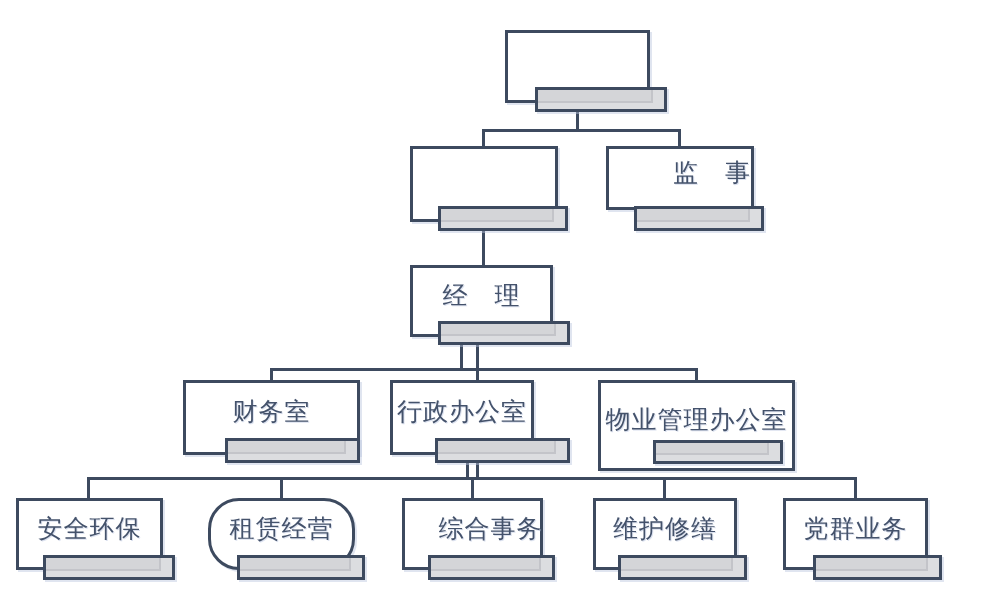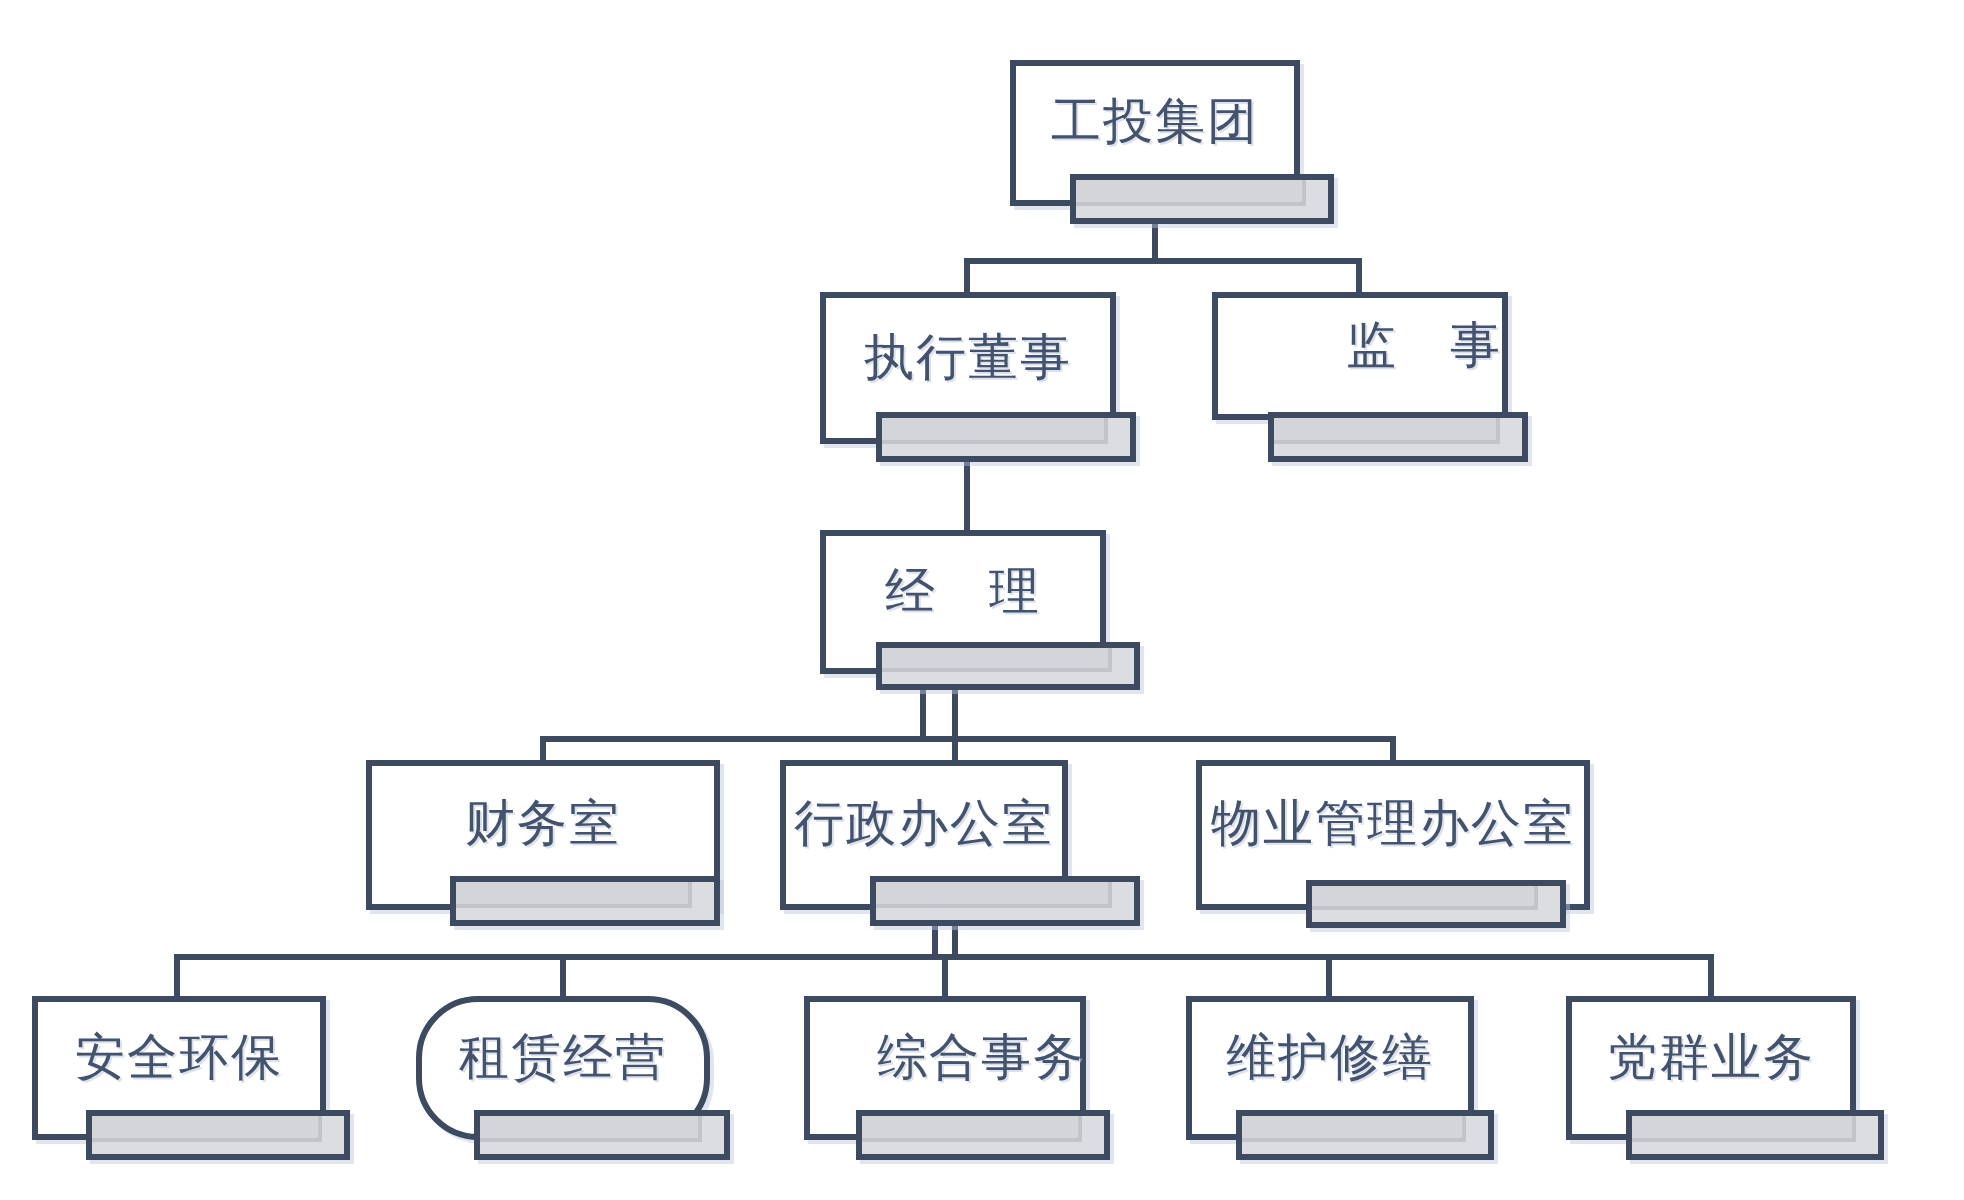--- a/index.html
+++ b/index.html
@@ -74,28 +74,26 @@
   <div class="line line-v" style="left:466px; top:463px; height:15px;"></div>
   <div class="line line-v" style="left:476px; top:463px; height:15px;"></div>
   <div class="line line-h" style="left:87px; top:477px; width:770px;"></div>
   <div class="line line-v" style="left:87px; top:477px; height:21px;"></div>
   <div class="line line-v" style="left:280px; top:477px; height:21px;"></div>
   <div class="line line-v" style="left:471px; top:477px; height:21px;"></div>
   <div class="line line-v" style="left:663px; top:477px; height:21px;"></div>
   <div class="line line-v" style="left:854px; top:477px; height:21px;"></div>
 
   <div class="node" style="left:505px; top:30px; width:145px; height:73px;">
-    <span class="node-label">工投集团</span>
     <div class="shadow" style="left:27px; top:54px; width:132px; height:25px;">
         <div class="shadow-inner"></div>
       </div>
   </div>
 
   <div class="node" style="left:410px; top:146px; width:148px; height:76px;">
-    <span class="node-label">执行董事</span>
     <div class="shadow" style="left:25px; top:57px; width:130px; height:25px;">
         <div class="shadow-inner"></div>
       </div>
   </div>
   <div class="node" style="left:606px; top:146px; width:148px; height:64px;justify-content:flex-end;">
     <span class="node-label">监　事</span>
     <div class="shadow" style="left:25px; top:57px; width:130px; height:25px;">
         <div class="shadow-inner"></div>
       </div>
   </div>
@@ -112,21 +110,21 @@
     <div class="shadow" style="left:39px; top:55px; width:135px; height:25px;">
         <div class="shadow-inner"></div>
       </div>
   </div>
   <div class="node" style="left:390px; top:380px; width:144px; height:75px;">
     <span class="node-label">行政办公室</span>
     <div class="shadow" style="left:42px; top:55px; width:135px; height:25px;">
         <div class="shadow-inner"></div>
       </div>
   </div>
-  <div class="node" style="left:598px; top:380px; width:197px; height:75px;">
+  <div class="node" style="left:598px; top:380px; width:197px; height:91px;">
     <span class="node-label">物业管理办公室</span>
     <div class="shadow" style="left:52px; top:57px; width:130px; height:24px;">
         <div class="shadow-inner"></div>
       </div>
   </div>
 
   <div class="node" style="left:16px; top:498px; width:147px; height:72px;">
     <span class="node-label">安全环保</span>
     <div class="shadow" style="left:24px; top:54px; width:132px; height:25px;">
         <div class="shadow-inner"></div>

